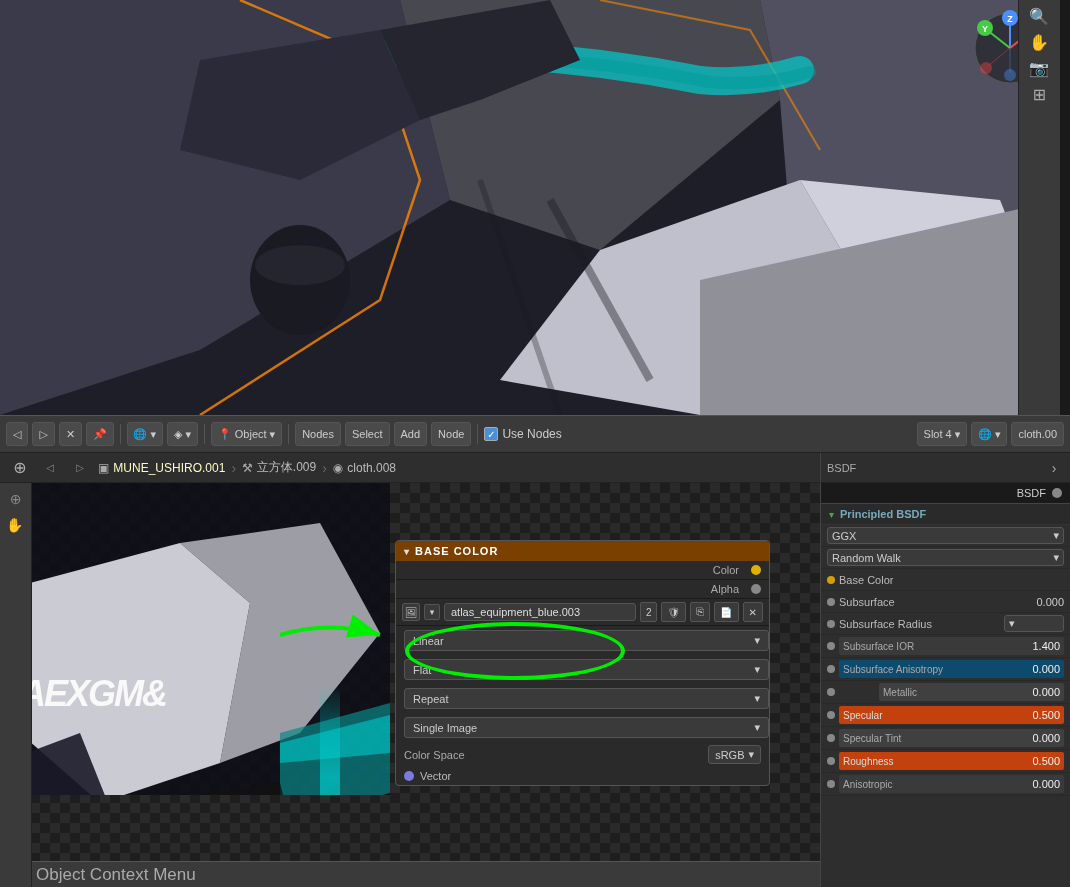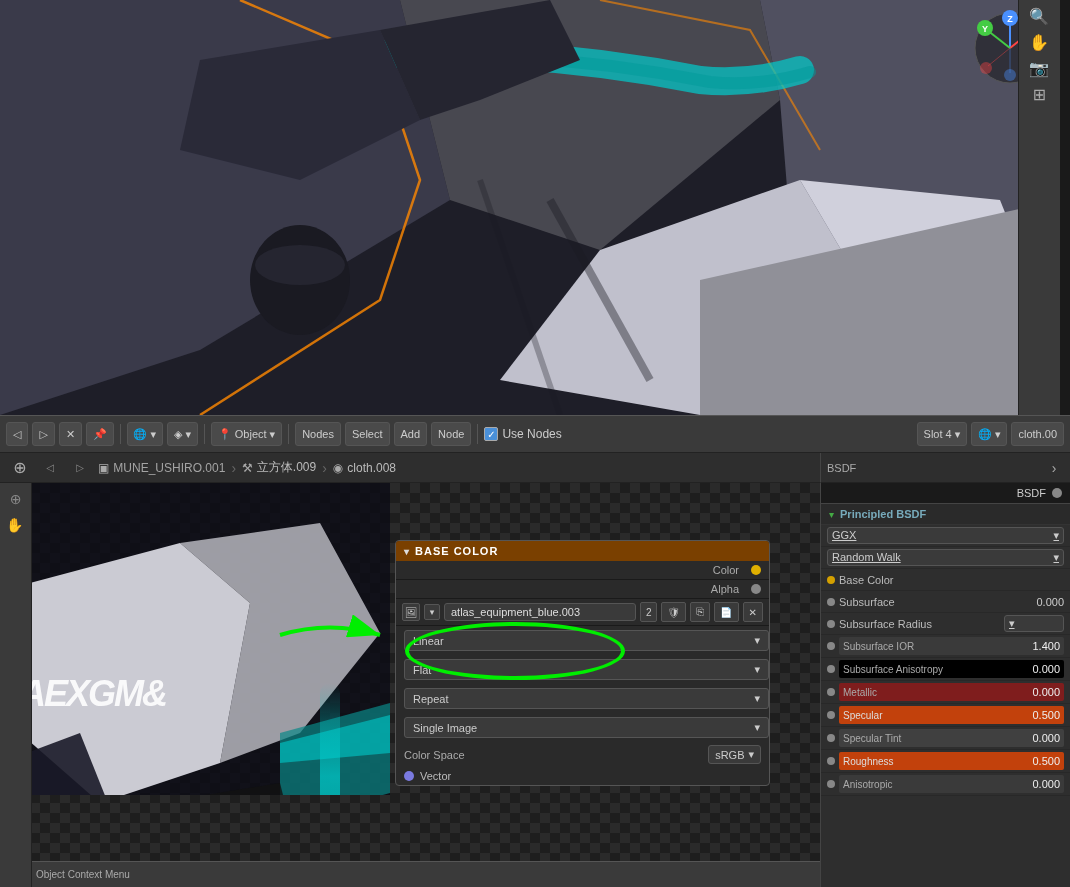--- a/index.html
+++ b/index.html
@@ -405,24 +405,23 @@
 
     .prop-dropdown {
       background: #3a3a3a;
       border: 1px solid #555;
       border-radius: 3px;
       padding: 1px 4px;
       flex: 1;
       font-size: 11px;
       color: #ccc;
       display: flex;
-      align-items: flex-start;
+      align-items: flex-end;
       justify-content: space-between;
       cursor: pointer;
-      text-decoration: underline;
     }
 
     .prop-color-swatch {
       width: 16px;
       height: 16px;
       border: 1px solid #666;
       border-radius: 2px;
       background: white;
     }
 
@@ -653,21 +652,21 @@
     <span>cloth.00</span>
   </div>
 </div>
 
 <div id="breadcrumb-bar">
   <div class="side-icon" style="font-size:16px;color:#aaa;">⊕</div>
   <div class="side-icon" style="font-size:10px;">◁</div>
   <div class="side-icon" style="font-size:10px;">▷</div>
   <div class="breadcrumb-item">
     <span style="color:#aaa;font-size:12px;">▣</span>
-    <span style="color:#a3a3a3;cursor:pointer;">MUNE_USHIRO.001</span>
+    <span style="color:#fef9c3;cursor:pointer;">MUNE_USHIRO.001</span>
   </div>
   <div class="breadcrumb-sep">›</div>
   <div class="breadcrumb-item">
     <span style="color:#aaa;font-size:12px;">⚒</span>
     <span style="color:#bbb;cursor:pointer;">立方体.009</span>
   </div>
   <div class="breadcrumb-sep">›</div>
   <div class="breadcrumb-item">
     <span style="color:#aaa;font-size:12px;">◉</span>
     <span style="color:#bbb;cursor:pointer;">cloth.008</span>
@@ -858,29 +857,29 @@
   <div class="prop-row">
     <div class="prop-socket"></div>
     <div class="prop-bar" style="background:#3a3a3a;">
       <span style="color:#aaa;margin-right:auto;font-size:10px;">Subsurface IOR</span>
       <span>1.400</span>
     </div>
   </div>
 
   <div class="prop-row">
     <div class="prop-socket"></div>
-    <div class="prop-bar" style="background:#000000;gap:17px;">
+    <div class="prop-bar" style="background:#0c4a6e;gap:17px;">
       <span style="color:#aaa;margin-right:auto;font-size:10px;">Subsurface Anisotropy</span>
       <span>0.000</span>
     </div>
   </div>
 
   <div class="prop-row">
     <div class="prop-socket"></div>
-    <div class="prop-bar" style="background:#7f1d1d;">
+    <div class="prop-bar" style="background:#404040;margin-left:40px;">
       <span style="color:#aaa;margin-right:auto;font-size:10px;">Metallic</span>
       <span>0.000</span>
     </div>
   </div>
 
   <div class="prop-row">
     <div class="prop-socket"></div>
     <div class="prop-bar highlighted">
       <span style="color:#ddd;margin-right:auto;font-size:10px;">Specular</span>
       <span>0.500</span>
@@ -907,14 +906,14 @@
     <div class="prop-socket"></div>
     <div class="prop-bar" style="background:#3a3a3a;">
       <span style="color:#aaa;margin-right:auto;font-size:10px;">Anisotropic</span>
       <span>0.000</span>
     </div>
   </div>
 </div>
 
 <div id="status-bar">
   <div class="status-icon">📋</div>
-  <span style="color:#aaa;font-size:10px;">Object Context Menu</span>
+  <span style="color:#aaa;font-size:17px;">Object Context Menu</span>
 </div>
 
 </body></html>

